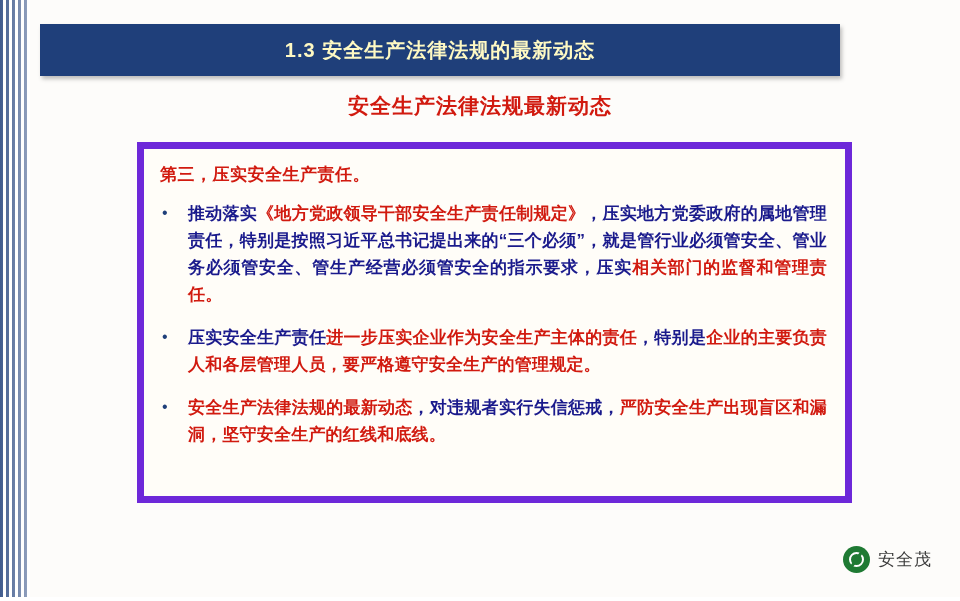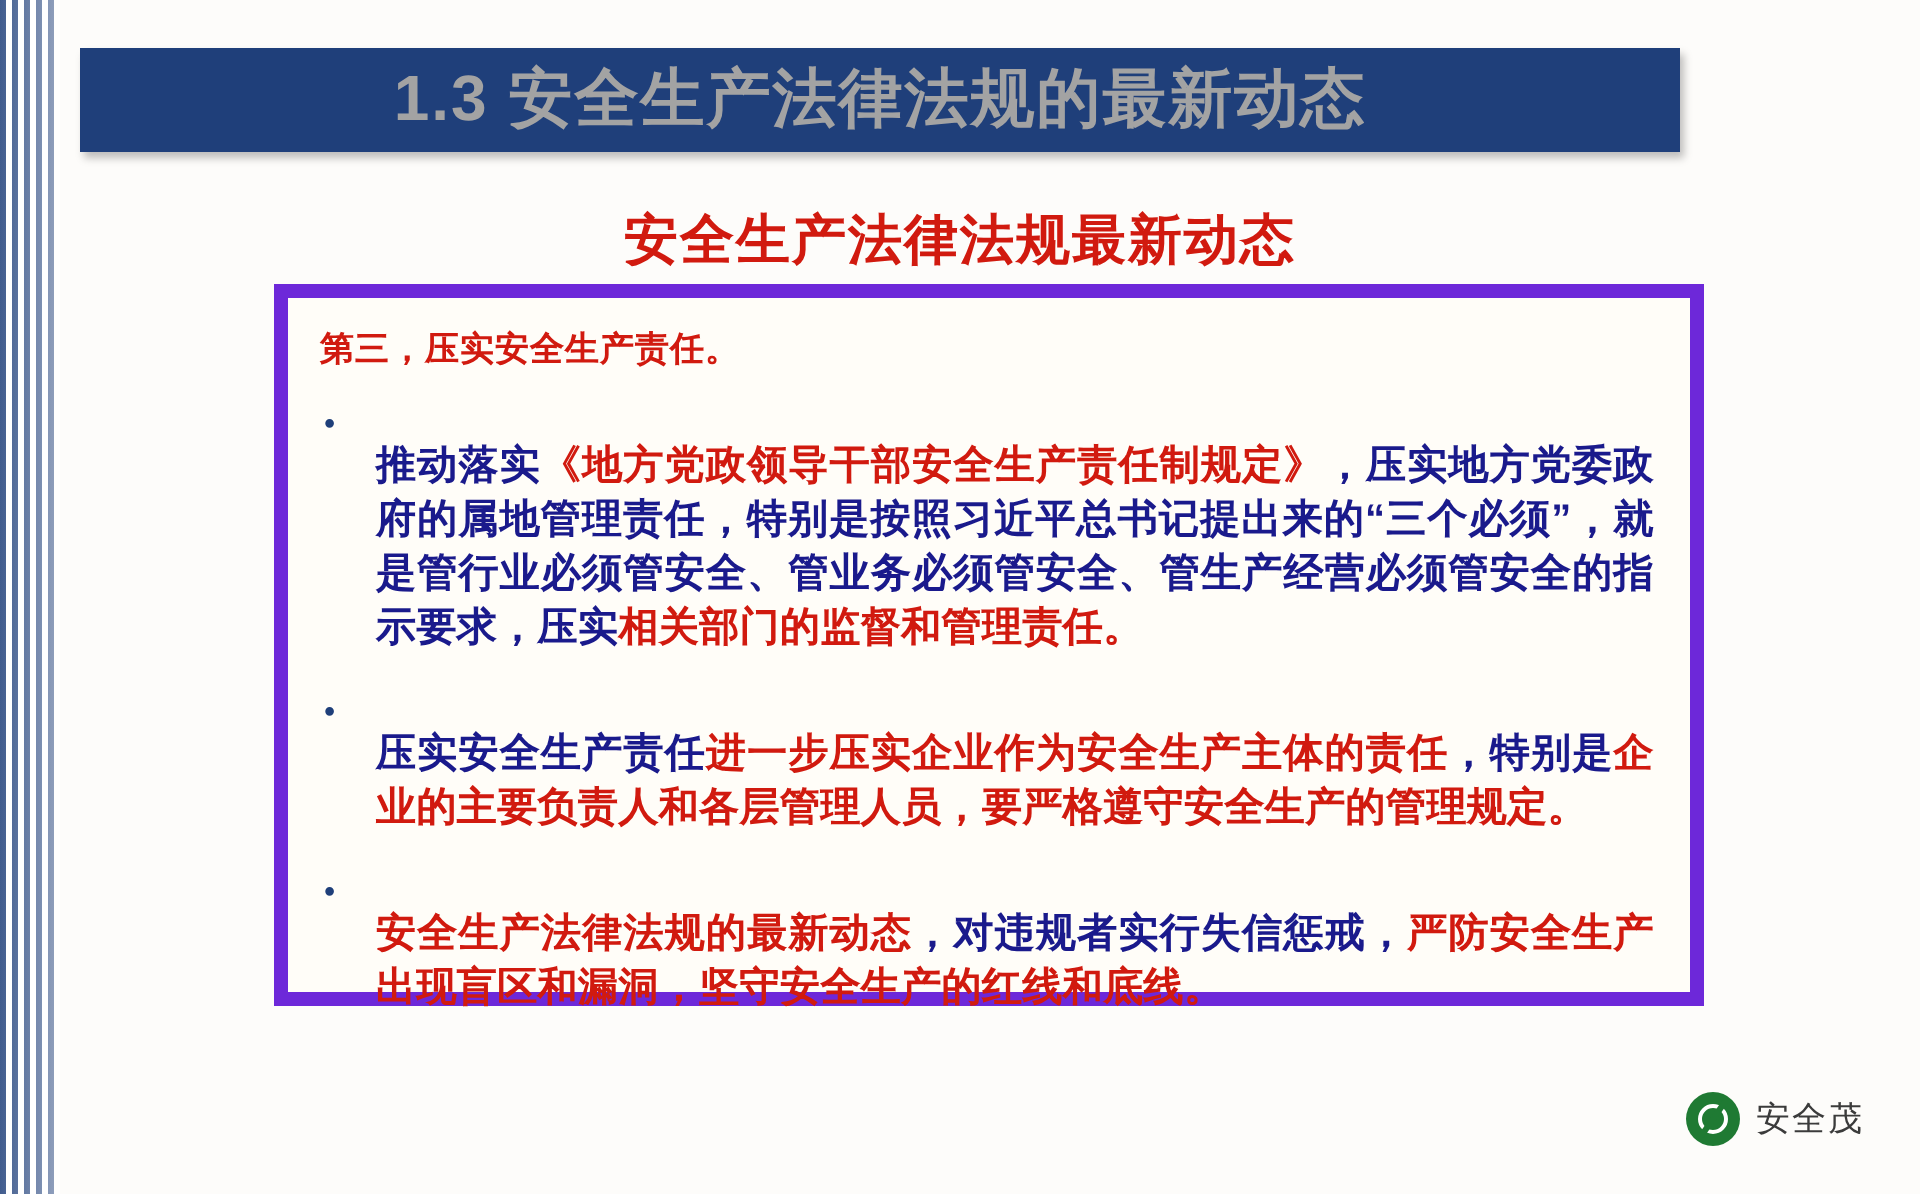--- a/index.html
+++ b/index.html
@@ -93,34 +93,34 @@
     top: 24px;
     width: 800px;
     height: 52px;
     background: #1f3f7a;
     display: flex;
     align-items: center;
     justify-content: center;
     box-shadow: 2px 3px 4px rgba(0,0,0,0.25);
   }
   .title-bar-text {
-    color: #a3a3a3;
-    font-size: 32px;
+    color: #fef9c3;
+    font-size: 20px;
     font-weight: bold;
     letter-spacing: 1px;
     white-space: nowrap;
   }
   .subtitle {
     position: absolute;
     left: 0;
-    top: 102px;
+    top: 92px;
     width: 960px;
     text-align: center;
     color: #d11a0f;
-    font-size: 27px;
+    font-size: 21px;
     font-weight: bold;
     letter-spacing: 1px;
   }
   .content-box {
     position: absolute;
     left: 137px;
     top: 142px;
     width: 715px;
     height: 361px;
     border: 7px solid #6d28d9;
@@ -150,27 +150,26 @@
     width: 30px;
     color: #1f3f7a;
     font-size: 16px;
     line-height: 26px;
     text-align: left;
     padding-left: 4px;
     box-sizing: border-box;
   }
   .bullet-text {
     flex: 1 1 auto;
-    font-size: 20px;
+    font-size: 17px;
     line-height: 27px;
     color: #1a1a8c;
     font-weight: bold;
     text-align: justify;
     letter-spacing: 0.2px;
-    margin-top: 20px;
   }
   .red { color: #d11a0f; }
   .blue { color: #1a1a8c; }
   
   .footer-logo {
     position: absolute;
     right: 28px;
     bottom: 28px;
     display: flex;
     align-items: center;

